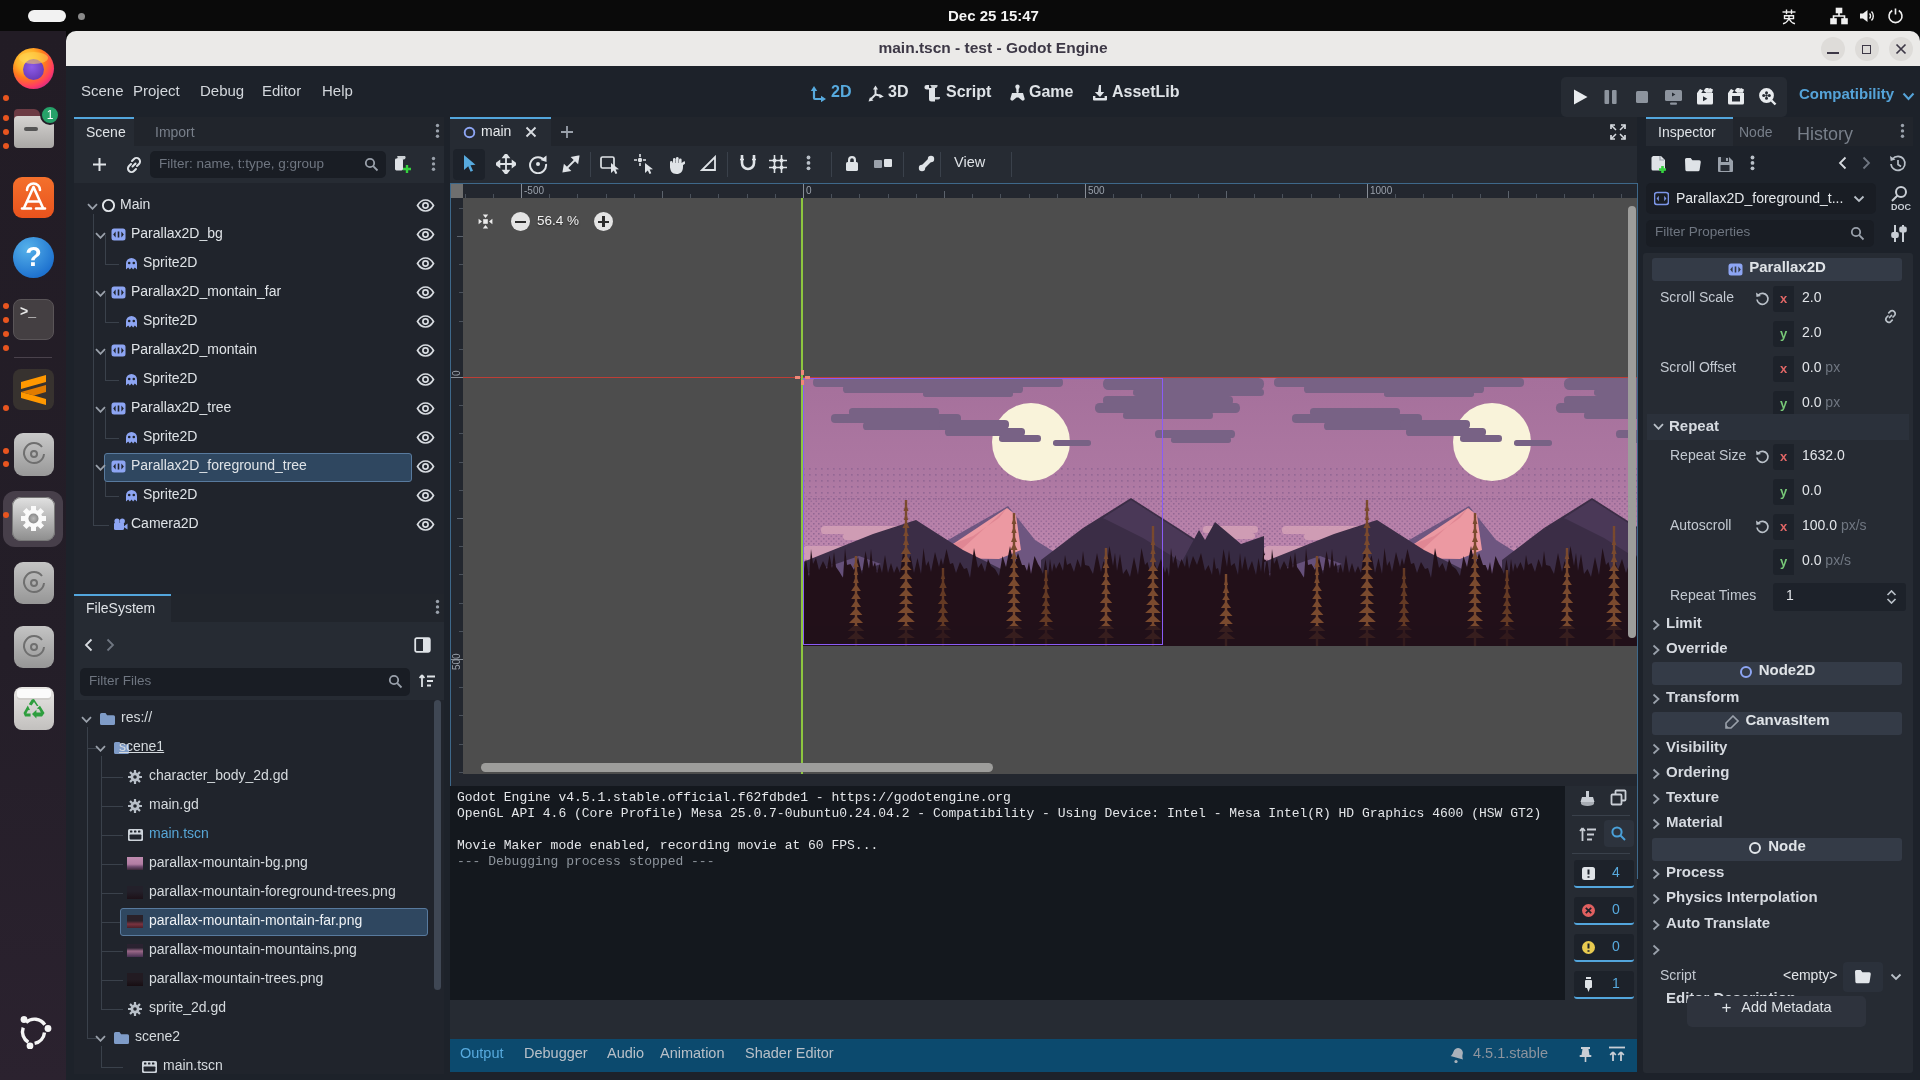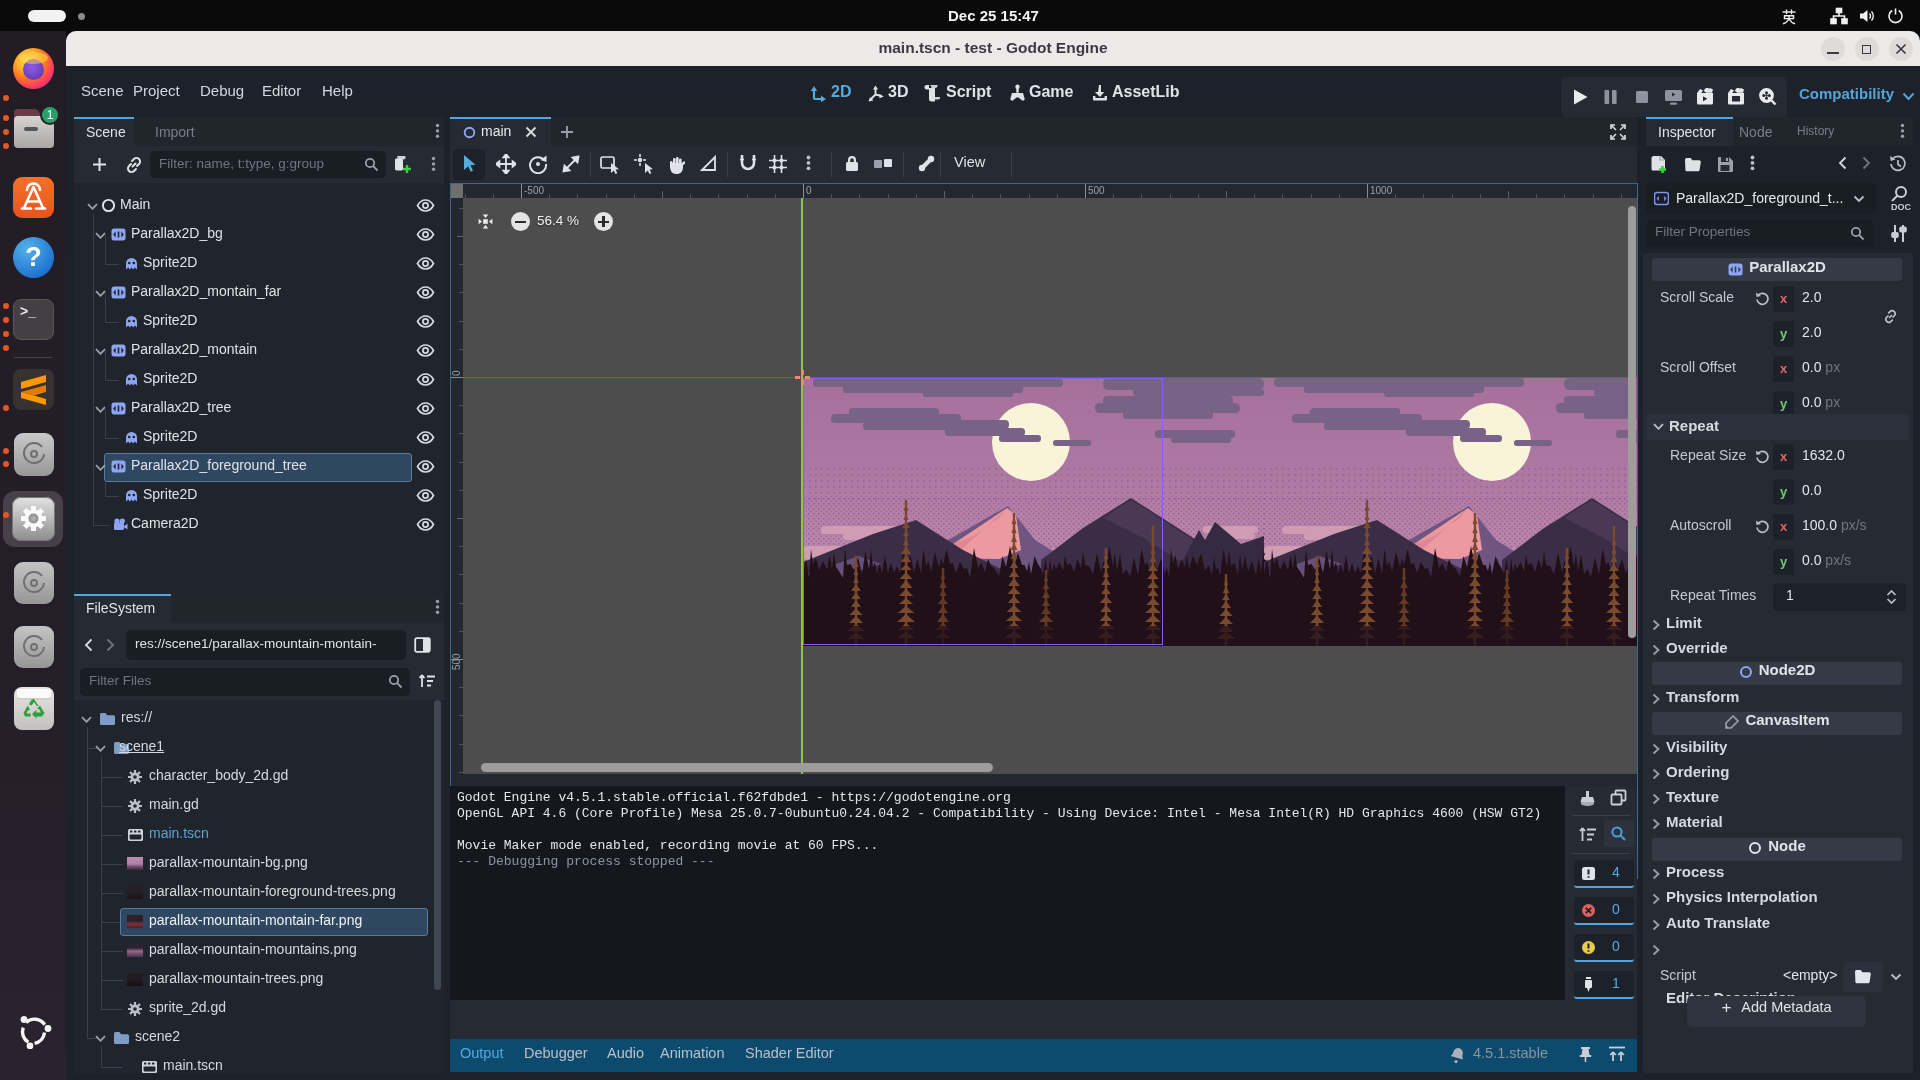--- a/index.html
+++ b/index.html
@@ -542,23 +542,20 @@
           <circle cx="2.5" cy="13.3" r="1.7"></circle>
         </g>
       </svg>
   <div class="abs" style="left:0;top:28px;width:370px;height:452px;background:#262b33;"></div>
   <svg class="ico" style="left:10px;top:44px" width="9" height="14" viewBox="0 0 9 14">
         <path d="M7.5 1.5 L2 7 l5.5 5.5" fill="none" stroke="#d7dbe0" stroke-width="1.8"></path>
       </svg>
   <svg class="ico" style="left:32px;top:44px" width="9" height="14" viewBox="0 0 9 14">
         <path d="M1.5 1.5 L7 7 l-5.5 5.5" fill="none" stroke="#6f7681" stroke-width="1.8"></path>
       </svg>
-  <div class="abs" style="left:52px;top:36px;width:280px;height:30px;background:#191d24;border-radius:5px;overflow:hidden;">
-    <div class="txt" style="left:9px;top:6px;color:#dfe3e7;font-size:13.5px;">res://scene1/parallax-mountain-montain-</div>
-  </div>
   <svg class="ico" style="left:340px;top:43px" width="17" height="16" viewBox="0 0 17 16">
         <rect x="1.2" y="1.2" width="14.6" height="13.6" rx="1.5" fill="none" stroke="#dfe3e7" stroke-width="1.8"></rect>
         <rect x="9" y="1.2" width="6.8" height="13.6" fill="#dfe3e7"></rect>
       </svg>
   <div class="abs" style="left:6px;top:74px;width:330px;height:28px;background:#191d24;border-radius:5px;">
     <div class="txt" style="left:9px;top:5px;color:#6f7681;font-size:13.5px;">Filter Files</div>
     <svg class="ico" style="left:308px;top:6px" width="15" height="15" viewBox="0 0 15 15">
           <g fill="none" stroke="#9aa1ab" stroke-width="1.8">
             <circle cx="6" cy="6" r="4.2"></circle>
             <path d="M9.2 9.2 L13.5 13.5"></path>
@@ -1153,21 +1150,21 @@
             <path d="M13 15 V6 M13 6 l-2.8 3 M13 6 l2.8 3"></path>
           </g>
         </svg>
   </div>
 </div>
 
 <div class="abs" style="left:1580px;top:86px;width:267px;height:29px;background:#21252c;">
   <div class="abs" style="left:0;top:0;width:87px;height:29px;background:#262b33;border-top:2px solid #53a6dd;"></div>
   <div class="txt" style="left:12px;top:7px;color:#dfe3e7;font-size:14px;">Inspector</div>
   <div class="txt" style="left:93px;top:7px;color:#787f8a;font-size:14px;">Node</div>
-  <div class="txt" style="left:151px;top:7px;color:#787f8a;font-size:12px;">History</div>
+  <div class="txt" style="left:151px;top:7px;color:#787f8a;font-size:18px;">History</div>
   <svg class="ico" style="left:254px;top:6px" width="5" height="18" viewBox="0 0 5 18">
         <g fill="#9aa1ab">
           <circle cx="2.5" cy="2.5" r="1.7"></circle>
           <circle cx="2.5" cy="7.9" r="1.7"></circle>
           <circle cx="2.5" cy="13.3" r="1.7"></circle>
         </g>
       </svg>
 </div>
 <div class="abs" style="left:1580px;top:115px;width:267px;height:37px;">
   <svg class="ico" style="left:4px;top:9px" width="17" height="19" viewBox="0 0 17 19">

